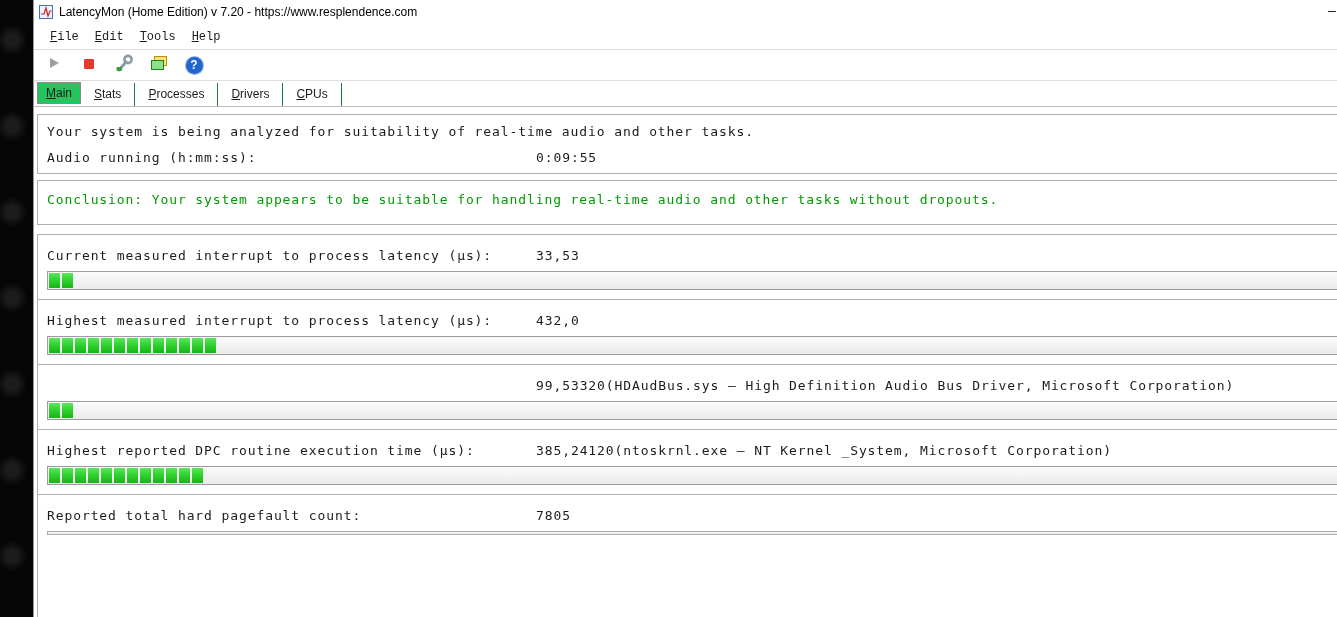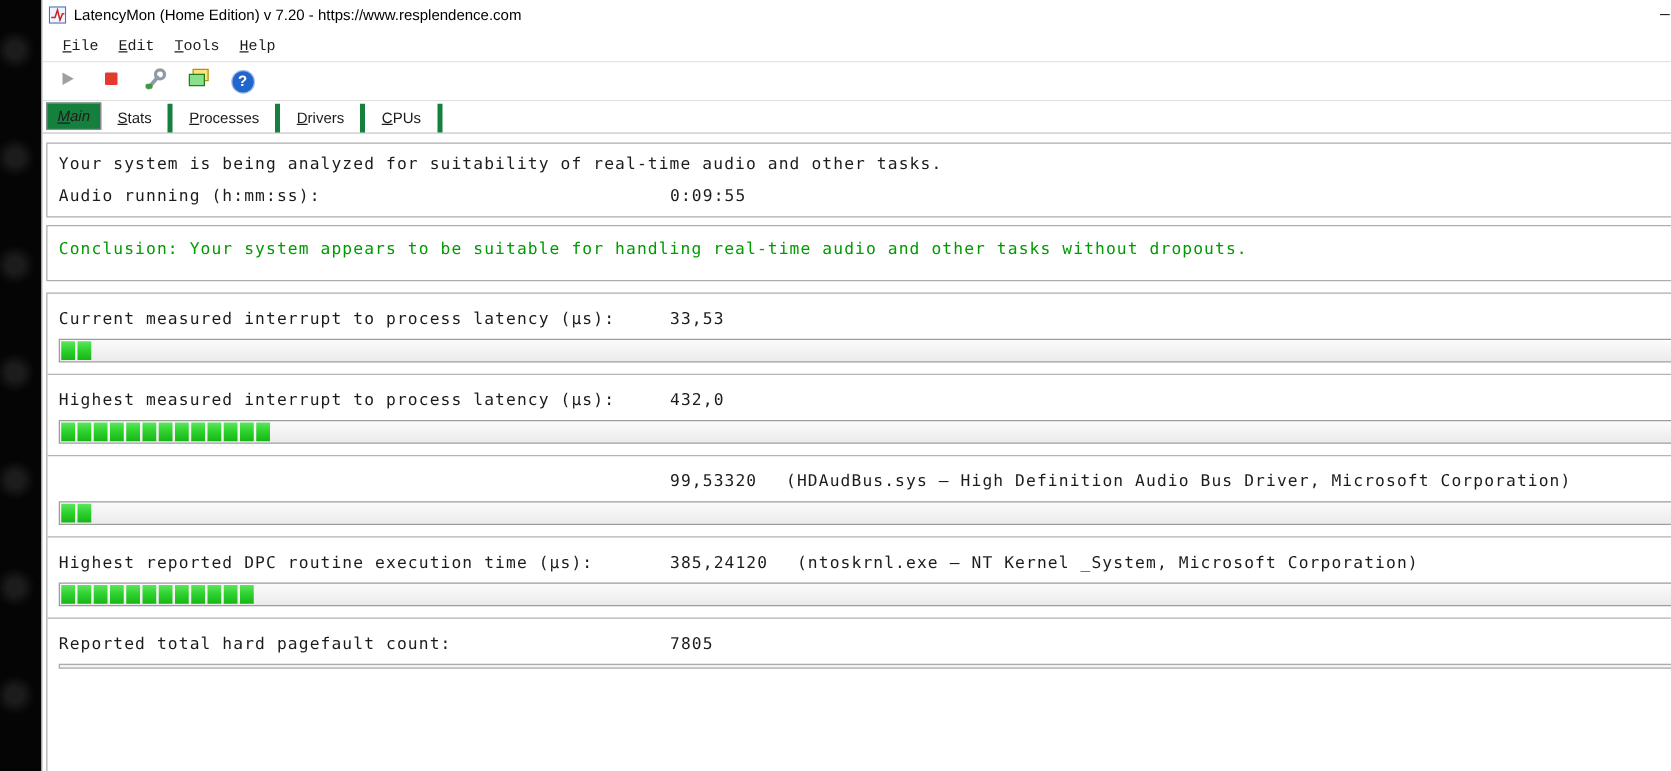--- a/index.html
+++ b/index.html
@@ -47,41 +47,41 @@
     background:var(--help-blue,#2166cf); color:#fff; font-weight:bold; font-size:12px;
     display:flex; align-items:center; justify-content:center;
     box-shadow:0 0 0 1px #9db8e6;
   }
   
   .tabbar {
     height:25px; display:flex; align-items:flex-end; padding-left:3px;
     font-size:12px; border-bottom:1px solid #bdbdbd; background:#fff;
   }
   .tab.active {
-    border:1px solid #8a8a8a; background:#15803d; padding:3px 8px; margin-bottom:2px;font-style:italic;
+    border:1px solid #8a8a8a; background:#22c55e; padding:3px 8px; margin-bottom:2px;
   }
   .tab.inactive {
-    padding:4px 13px 5px 13px; border-right:4px solid #15803d;text-align:right;
+    padding:4px 13px 5px 13px; border-right:1px solid #15803d;text-align:right;
   }
   .tab.inactive:first-of-type { border-left:1px solid #d4d4d4; }
   
   .content {
     position:absolute; top:107px; bottom:0; left:0; right:0;
     background:#fff; padding:7px 0 0 3px;
     font-family:"DejaVu Sans Mono", monospace; font-size:13px; letter-spacing:0.9px;
   }
   .groupbox {
     border:1px solid #aeaeae; background:#fff; margin-right:-2px;
   }
   .box-status { padding:4px 0 2px 0; margin-bottom:6px; }
   .box-conclusion { padding:6px 0 11px 0; margin-bottom:9px; color:var(--conclusion-green,#009b00); }
   .box-metrics { height:420px; }
   .text-row { position:relative; height:26px; line-height:26px; padding-left:9px; white-space:nowrap; }
   .vcol { position:absolute; left:498px; top:0; white-space:nowrap; }
-  .detail { margin-left:23px; }
+  .detail { margin-left:0; }
   .detail:empty { display:none; }
   .metric-row { padding:8px 0 9px 0; border-bottom:1px solid #b4b4b4; }
   .metric-row:last-child { border-bottom:none; }
   .bar {
     height:15px; border:1px solid #9c9c9c; margin:2px 5px 0 9px; padding:1px;
     display:flex; gap:2px; background:linear-gradient(#fbfbfb,#ebebeb);
   }
   .bar.thin { height:2px; padding:0; background:#f3f3f3; border-color:#aaaaaa; }
   .seg {
     width:11px; flex:none;

